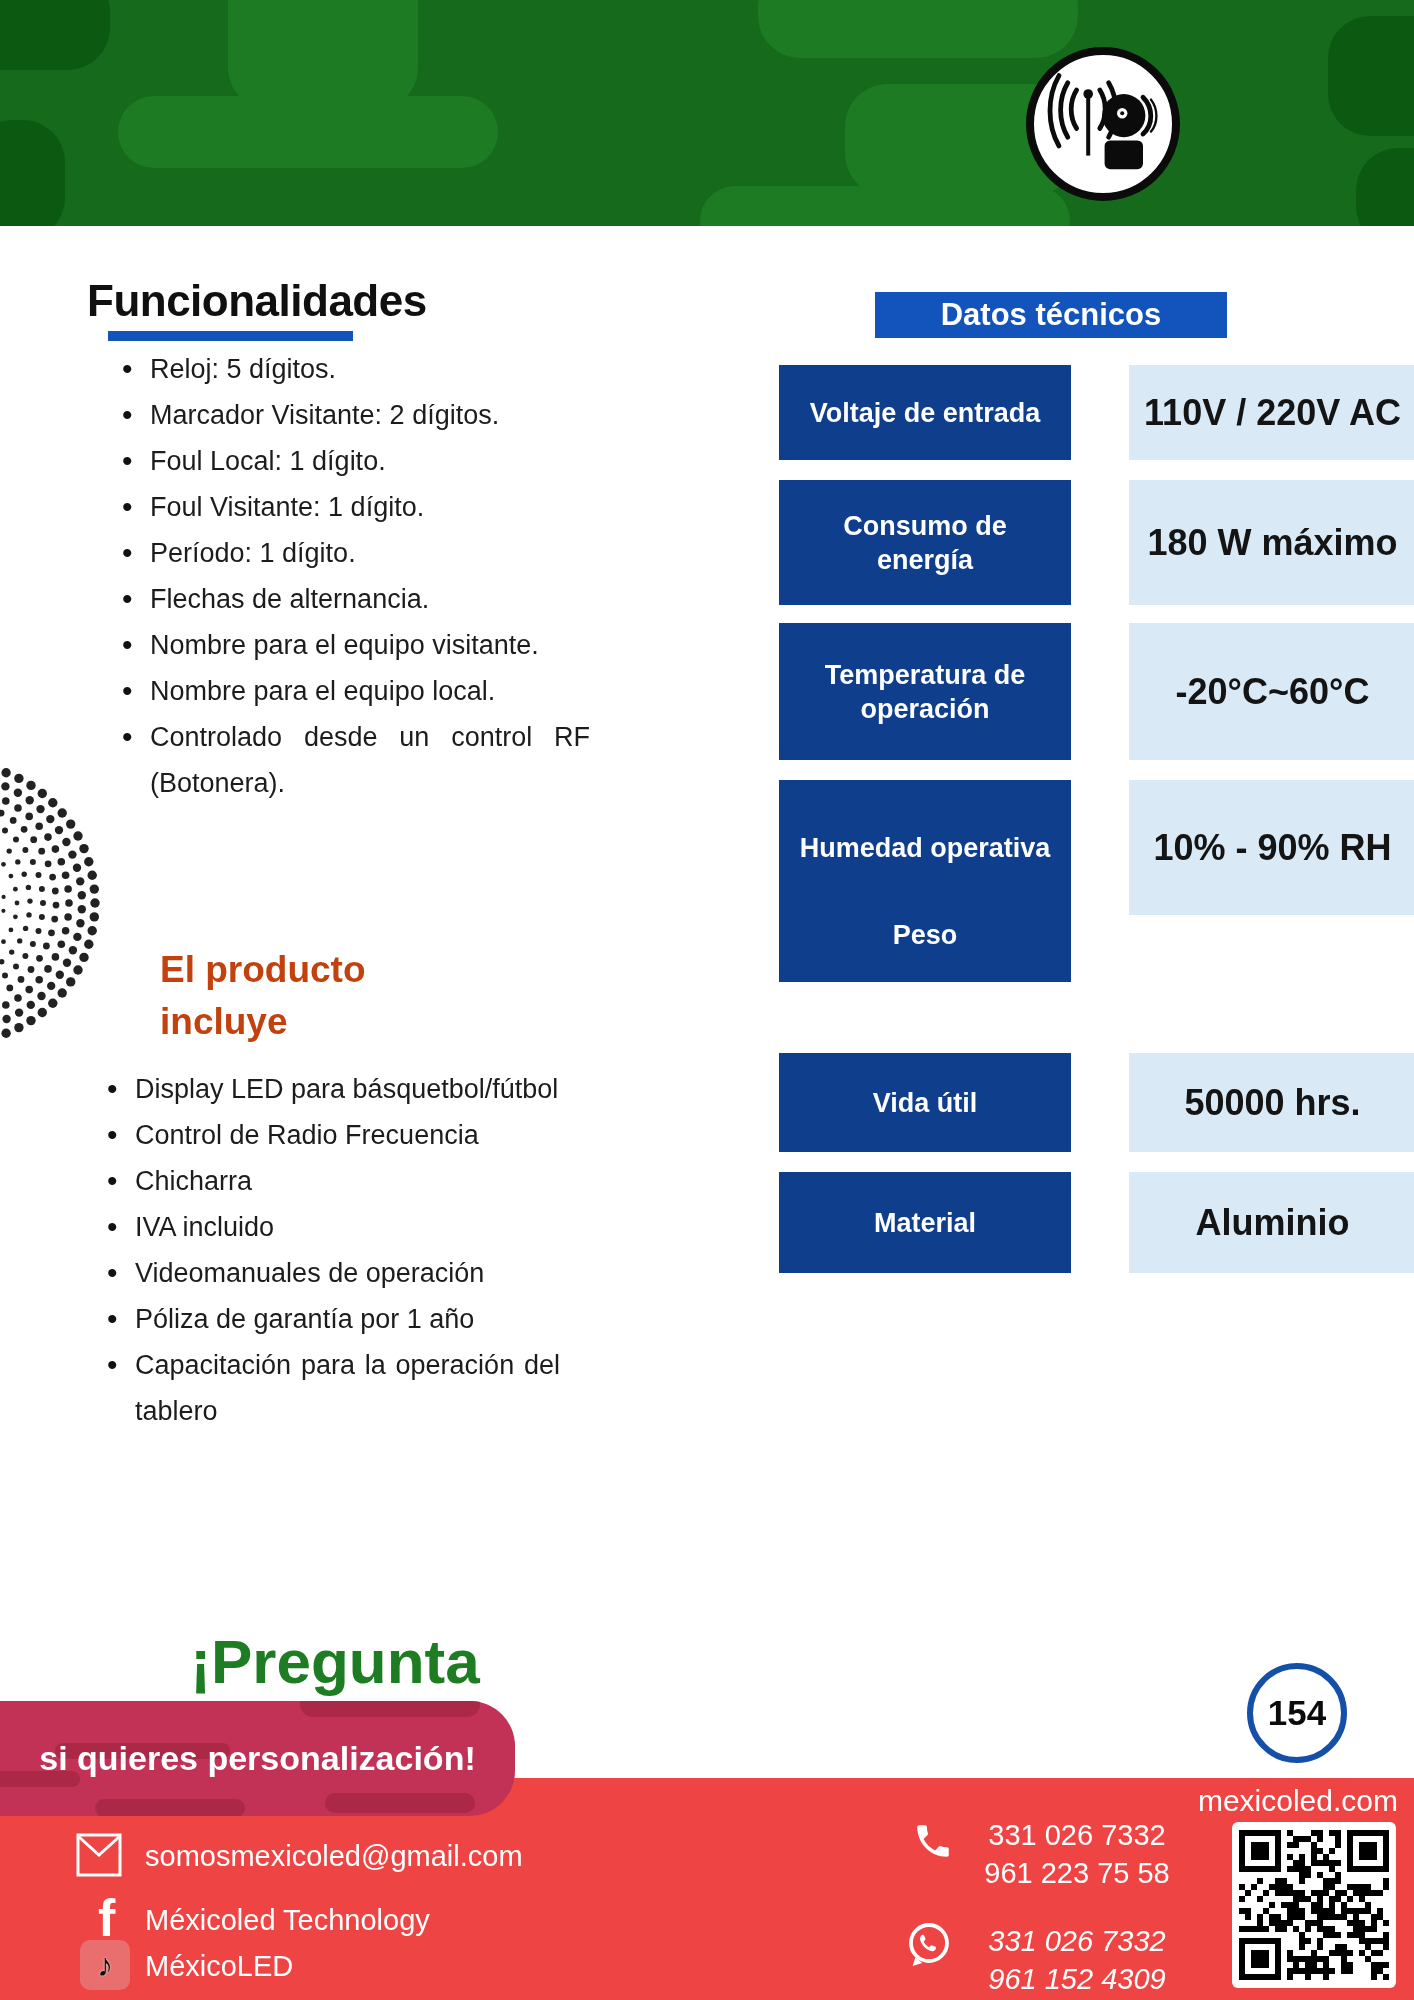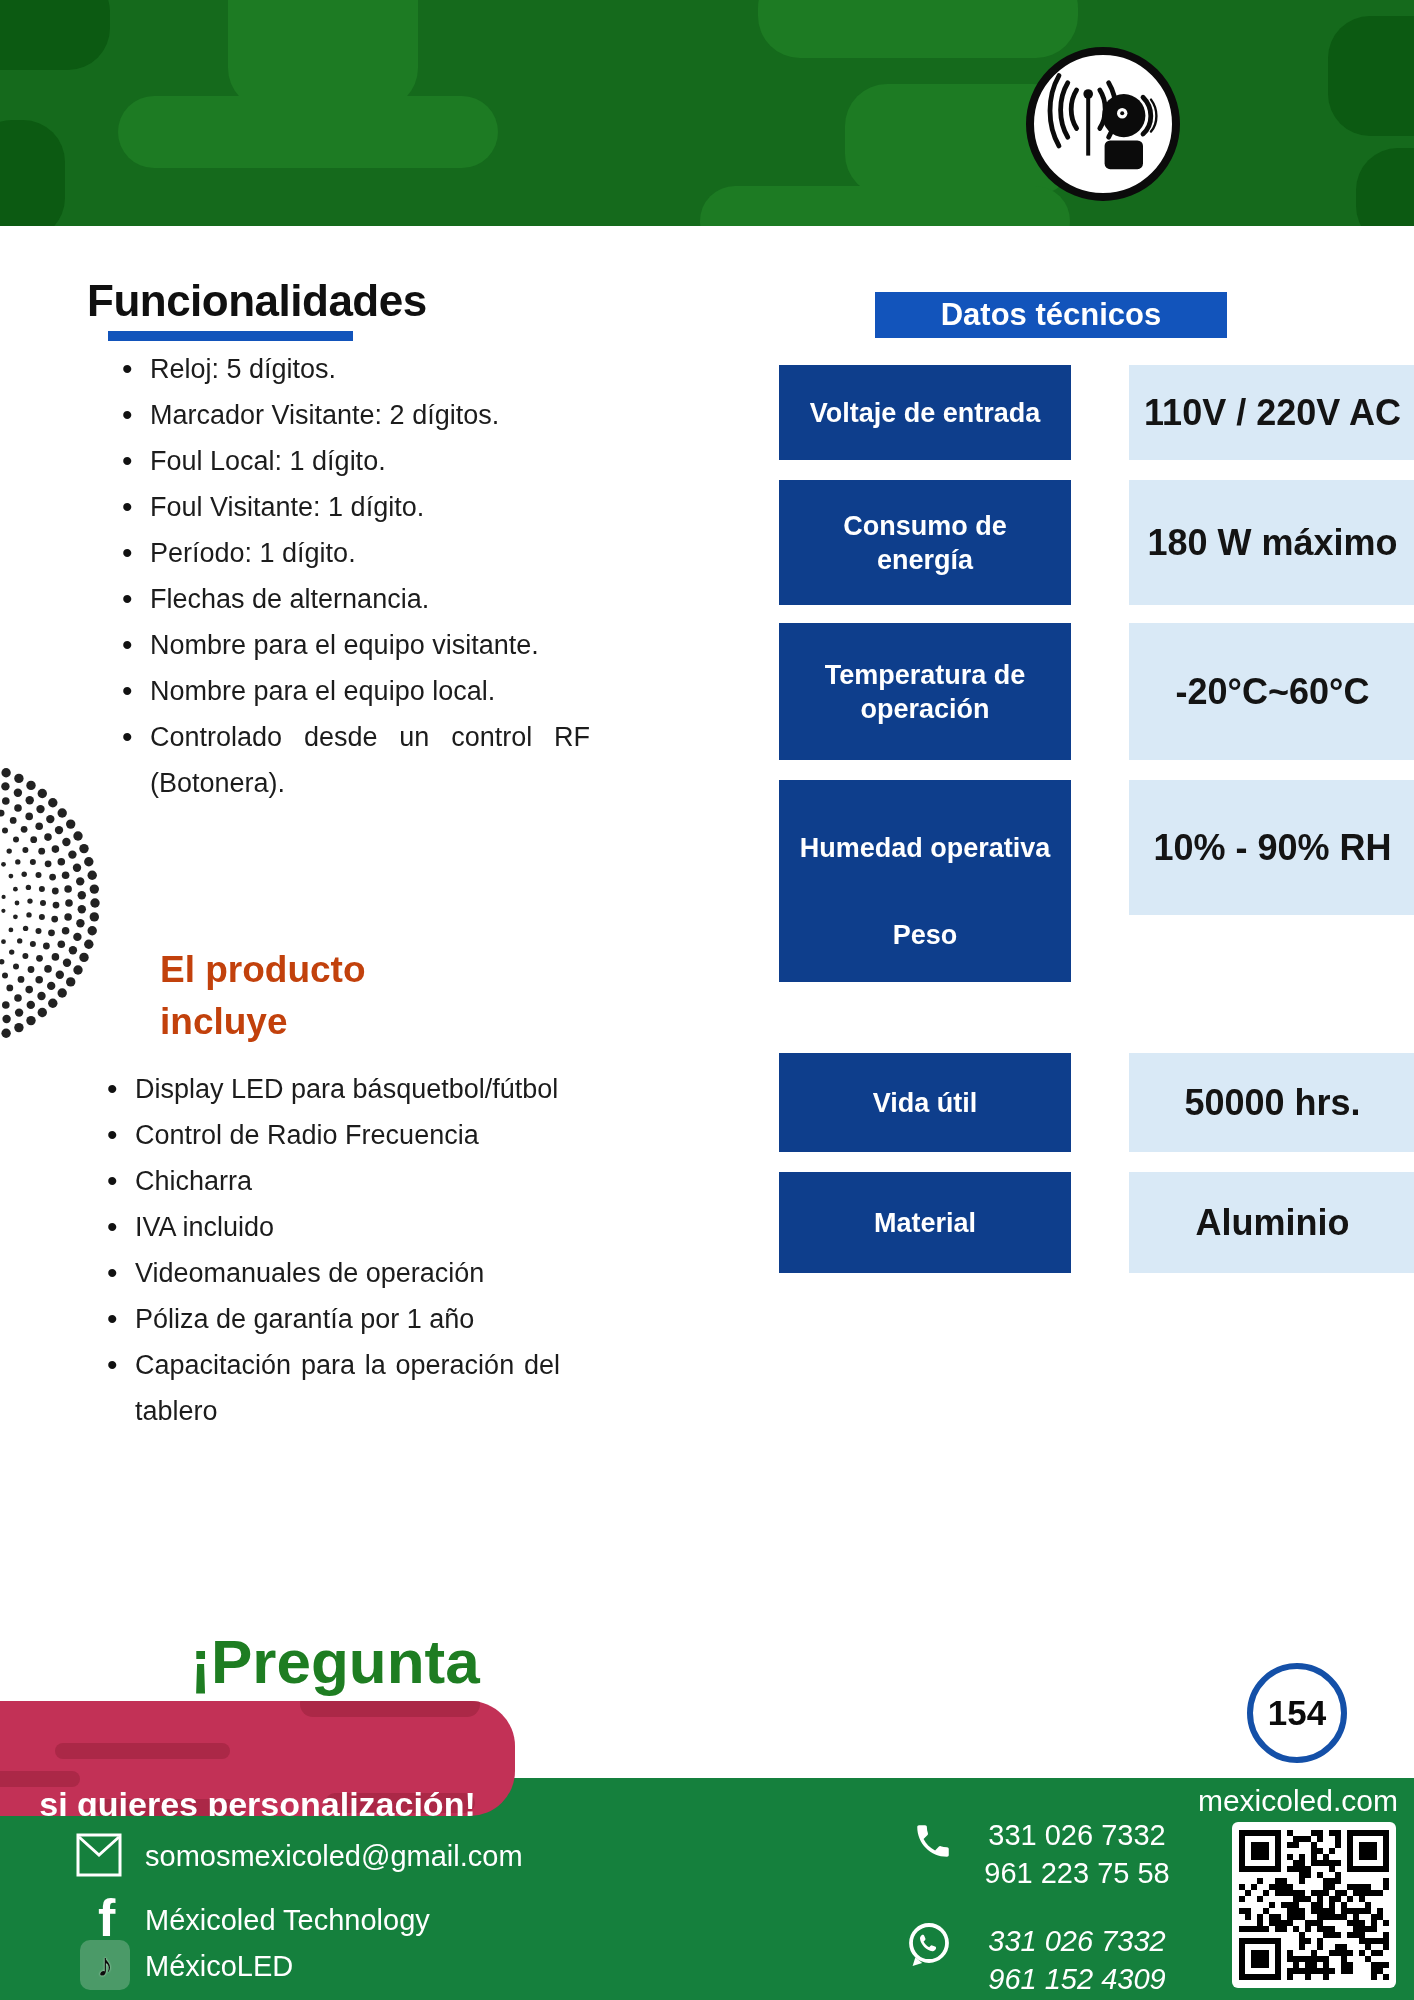--- a/index.html
+++ b/index.html
@@ -47,29 +47,29 @@
   .tr4{top:780px;height:135px;} .tr5{top:887px;height:95px;}  .tr6{top:1053px;height:99px;}
   .tr7{top:1172px;height:101px;}
 
   
   .cta-line1{position:absolute;left:110px;top:1626px;width:450px;text-align:center;
              font-size:62px;font-weight:bold;color:#1e7d22;}
   .banner{position:absolute;left:0;top:1701px;width:515px;height:115px;background:#c23156;
           border-radius:0 45px 45px 0;overflow:hidden;z-index:5;}
   .rblob{position:absolute;background:#ab2847;border-radius:14px;}
   .banner-text{position:absolute;left:0;top:0;width:100%;height:100%;display:flex;align-items:center;
-               justify-content:center;font-size:34px;font-weight:bold;color:#ffffff;margin-top:46px;}
+               justify-content:center;font-size:34px;font-weight:bold;color:#ffffff;}
 
   
   .page-circle{position:absolute;left:1247px;top:1663px;width:100px;height:100px;border-radius:50%;
                background:#ffffff;border:6px solid #1450a8;box-sizing:border-box;display:flex;
                align-items:center;justify-content:center;font-size:35px;font-weight:bold;color:#0b0b0b;z-index:4;}
 
   
-  .footer{position:absolute;left:0;top:1778px;width:1414px;height:222px;background:#15803d;color:#fff;}
+  .footer{position:absolute;left:0;top:1778px;width:1414px;height:222px;background:#ef4444;color:#fff;}
   .website{position:absolute;right:16px;top:6px;font-size:30px;color:#fff;}
   .contact-text{position:absolute;font-size:29px;color:#fff;}
   .icon-box{position:absolute;}
   .fb-f{font-size:52px;font-weight:bold;color:#fff;line-height:52px;}
   .tiktok-bg{width:50px;height:50px;border-radius:10px;background:rgba(215,222,214,0.28);
              display:flex;align-items:center;justify-content:center;}
   .tiktok-note{font-size:32px;color:#0c0c0c;text-shadow:0 0 2px #e8ffe8;font-weight:bold;}
   .phone-nums{position:absolute;left:968px;top:38px;width:218px;text-align:center;font-size:29px;line-height:38px;color:#fff;}
   .wa-nums{position:absolute;left:968px;top:144px;width:218px;text-align:center;font-size:29px;line-height:38px;
            font-style:italic;color:#fff;}

